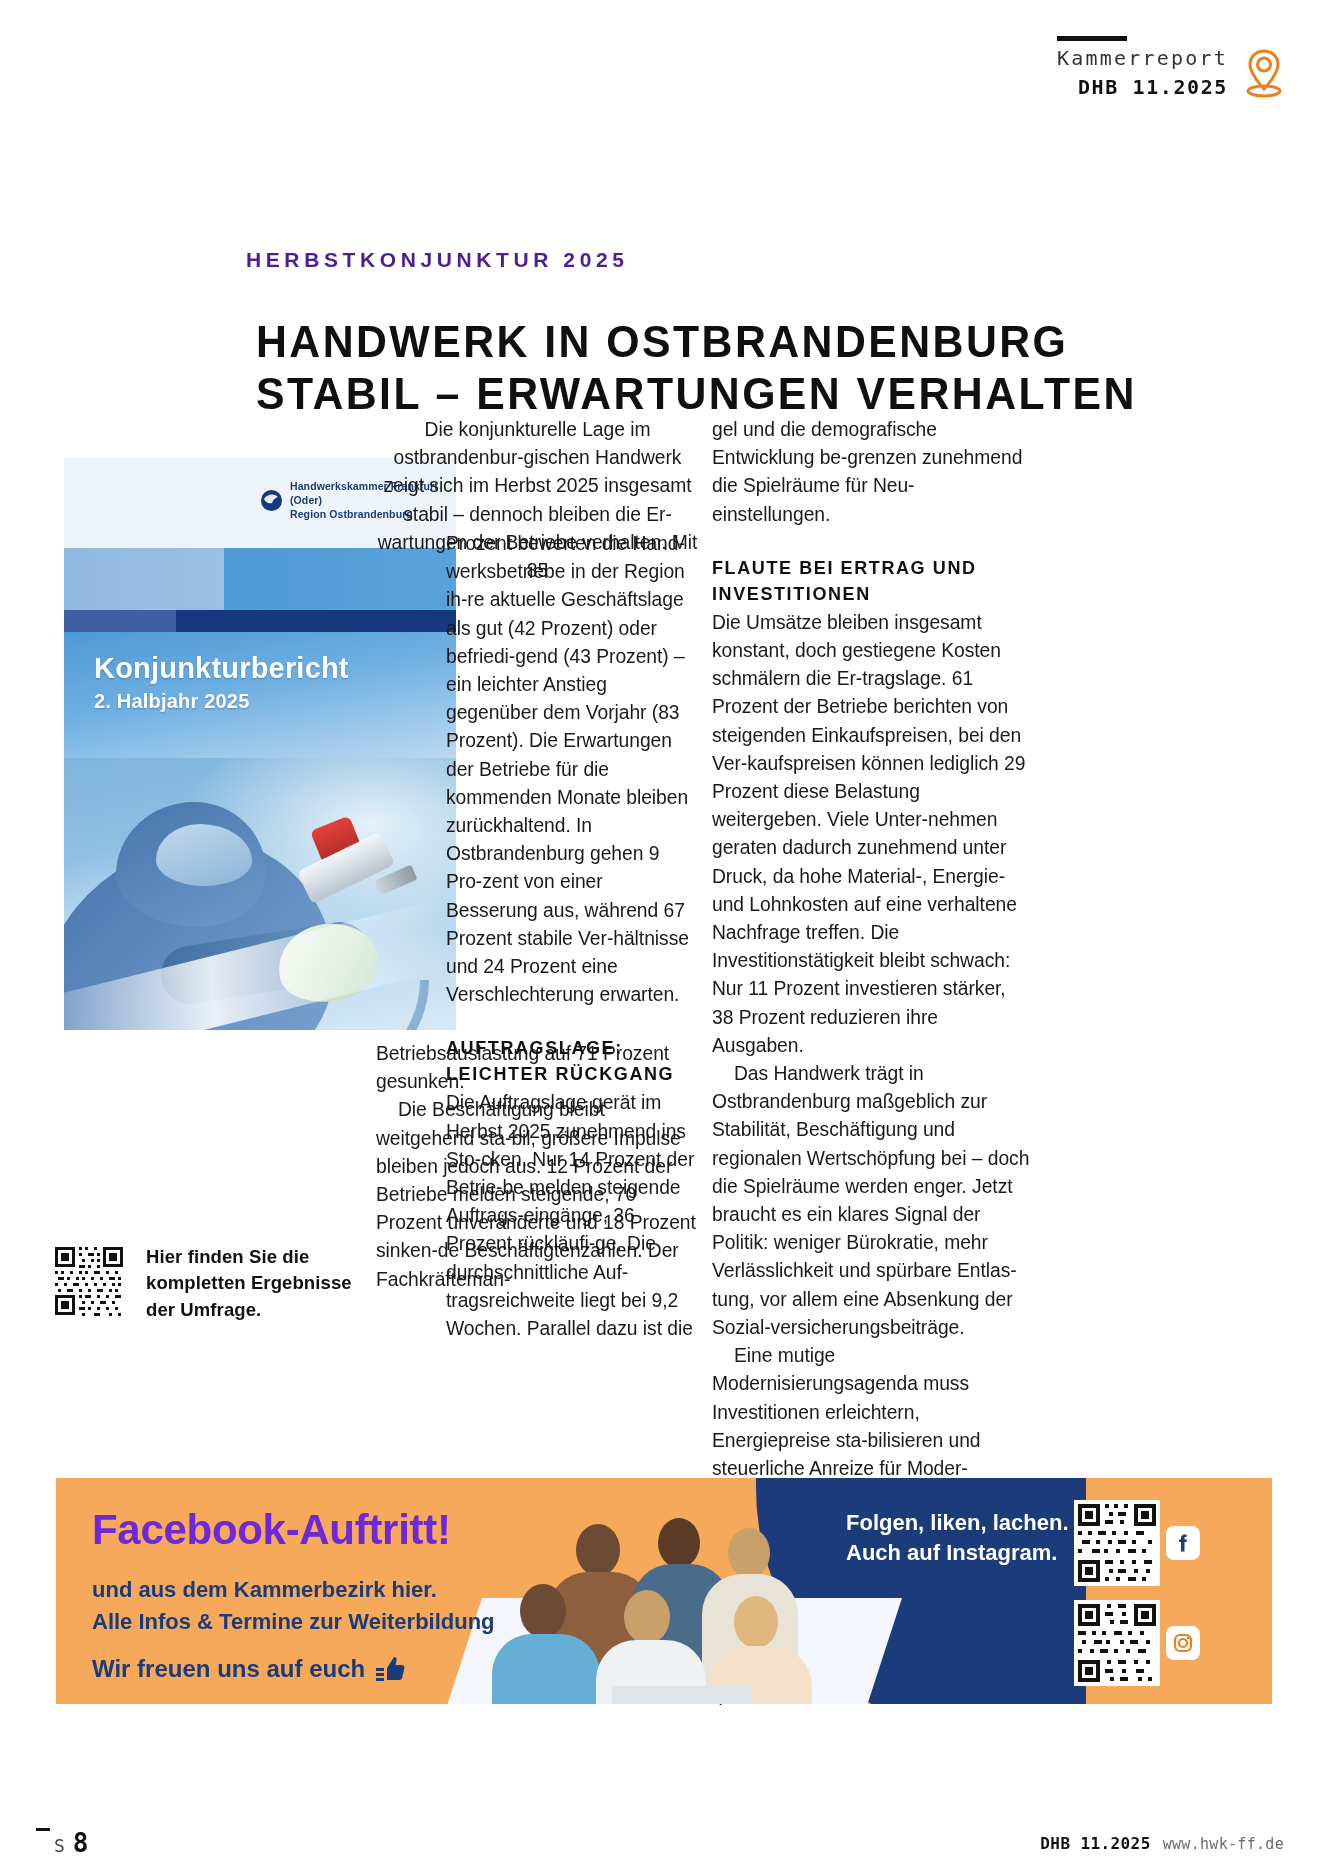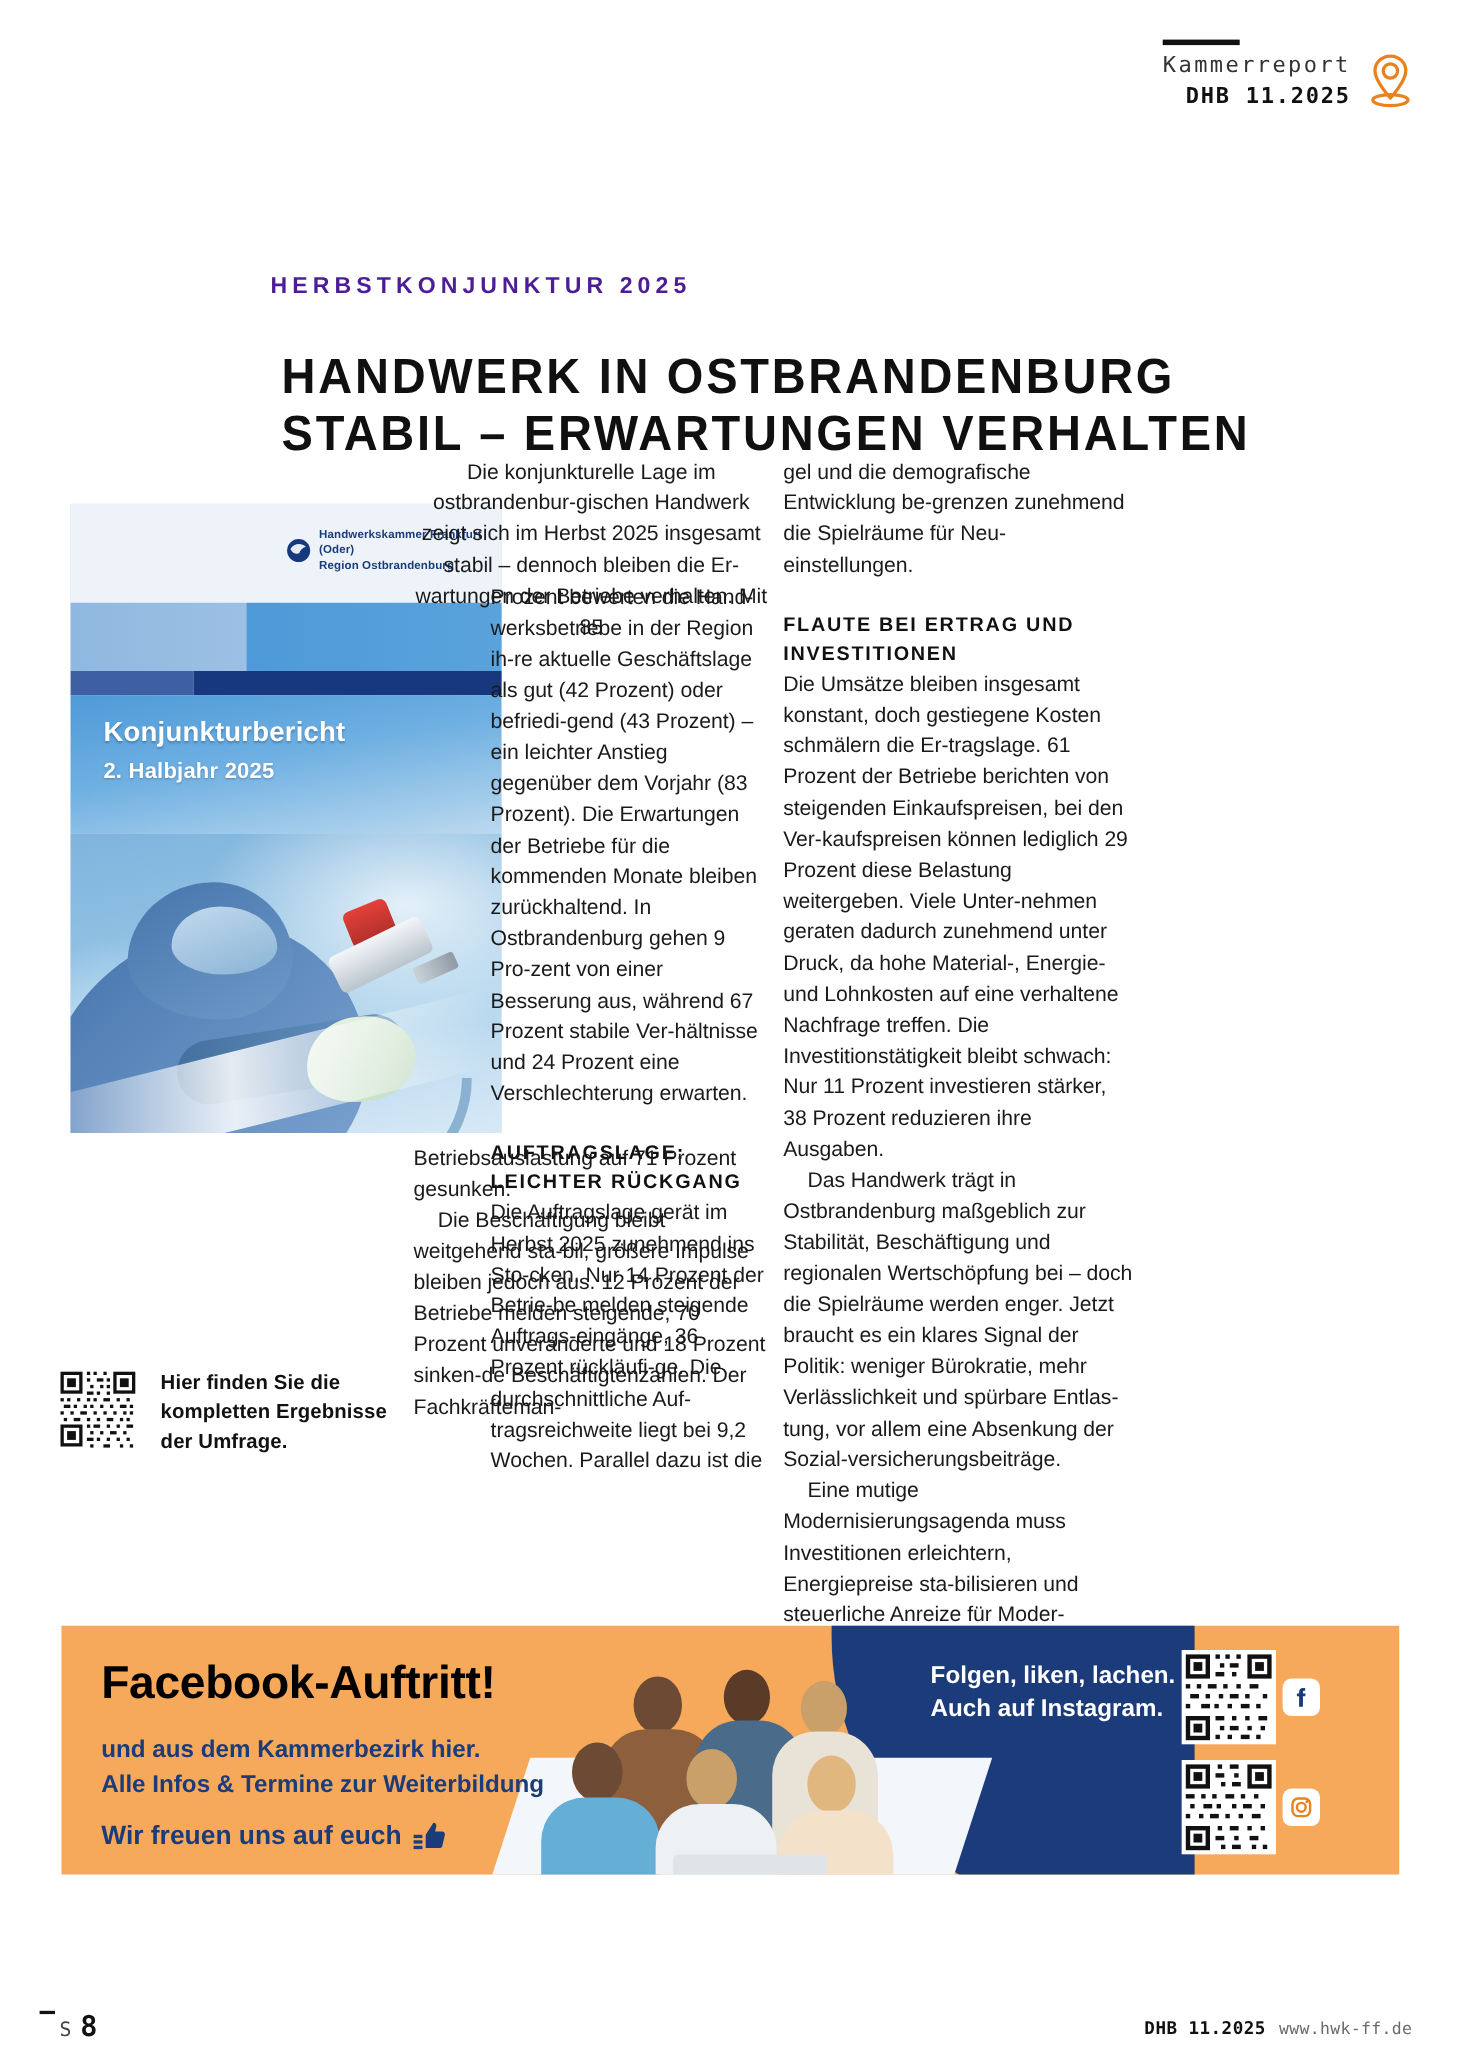--- a/index.html
+++ b/index.html
@@ -143,21 +143,21 @@
   .cover-mid {
     position: absolute; left: 0; top: 174px; right: 0; height: 126px;
     background: linear-gradient(170deg,#4e9ad8 0%, #6fb0e2 45%, #bcd9ef 100%);
   }
   .cover-title {
     position: absolute;
     left: 30px; top: 194px;
     color: #ffffff;
     font-family: "Liberation Sans", sans-serif;
     font-weight: 700;
-    font-size: 25px;
+    font-size: 29px;
     letter-spacing: 0.2px;
     text-shadow: 0 1px 2px rgba(20,50,90,.35);
   }
   .cover-sub {
     position: absolute;
     left: 30px; top: 232px;
     color: #ffffff;
     font-family: "Liberation Sans", sans-serif;
     font-weight: 700;
     font-size: 20px;
@@ -347,21 +347,21 @@
     width: 420px; height: 160px;
     background: #f3f6fa;
     transform: skewX(-18deg);
   }
   .ad-title {
     position: absolute;
     left: 36px; top: 28px;
     font-family: "Liberation Sans", sans-serif;
     font-weight: 700;
     font-size: 42px;
-    color: #000000;
+    color: #6d28d9;
     letter-spacing: -0.3px;
   }
   .ad-sub {
     position: absolute;
     left: 36px; top: 96px;
     font-family: "Liberation Sans", sans-serif;
     font-weight: 700;
     font-size: 22px;
     line-height: 1.45;
     color: #1b3b7a;

